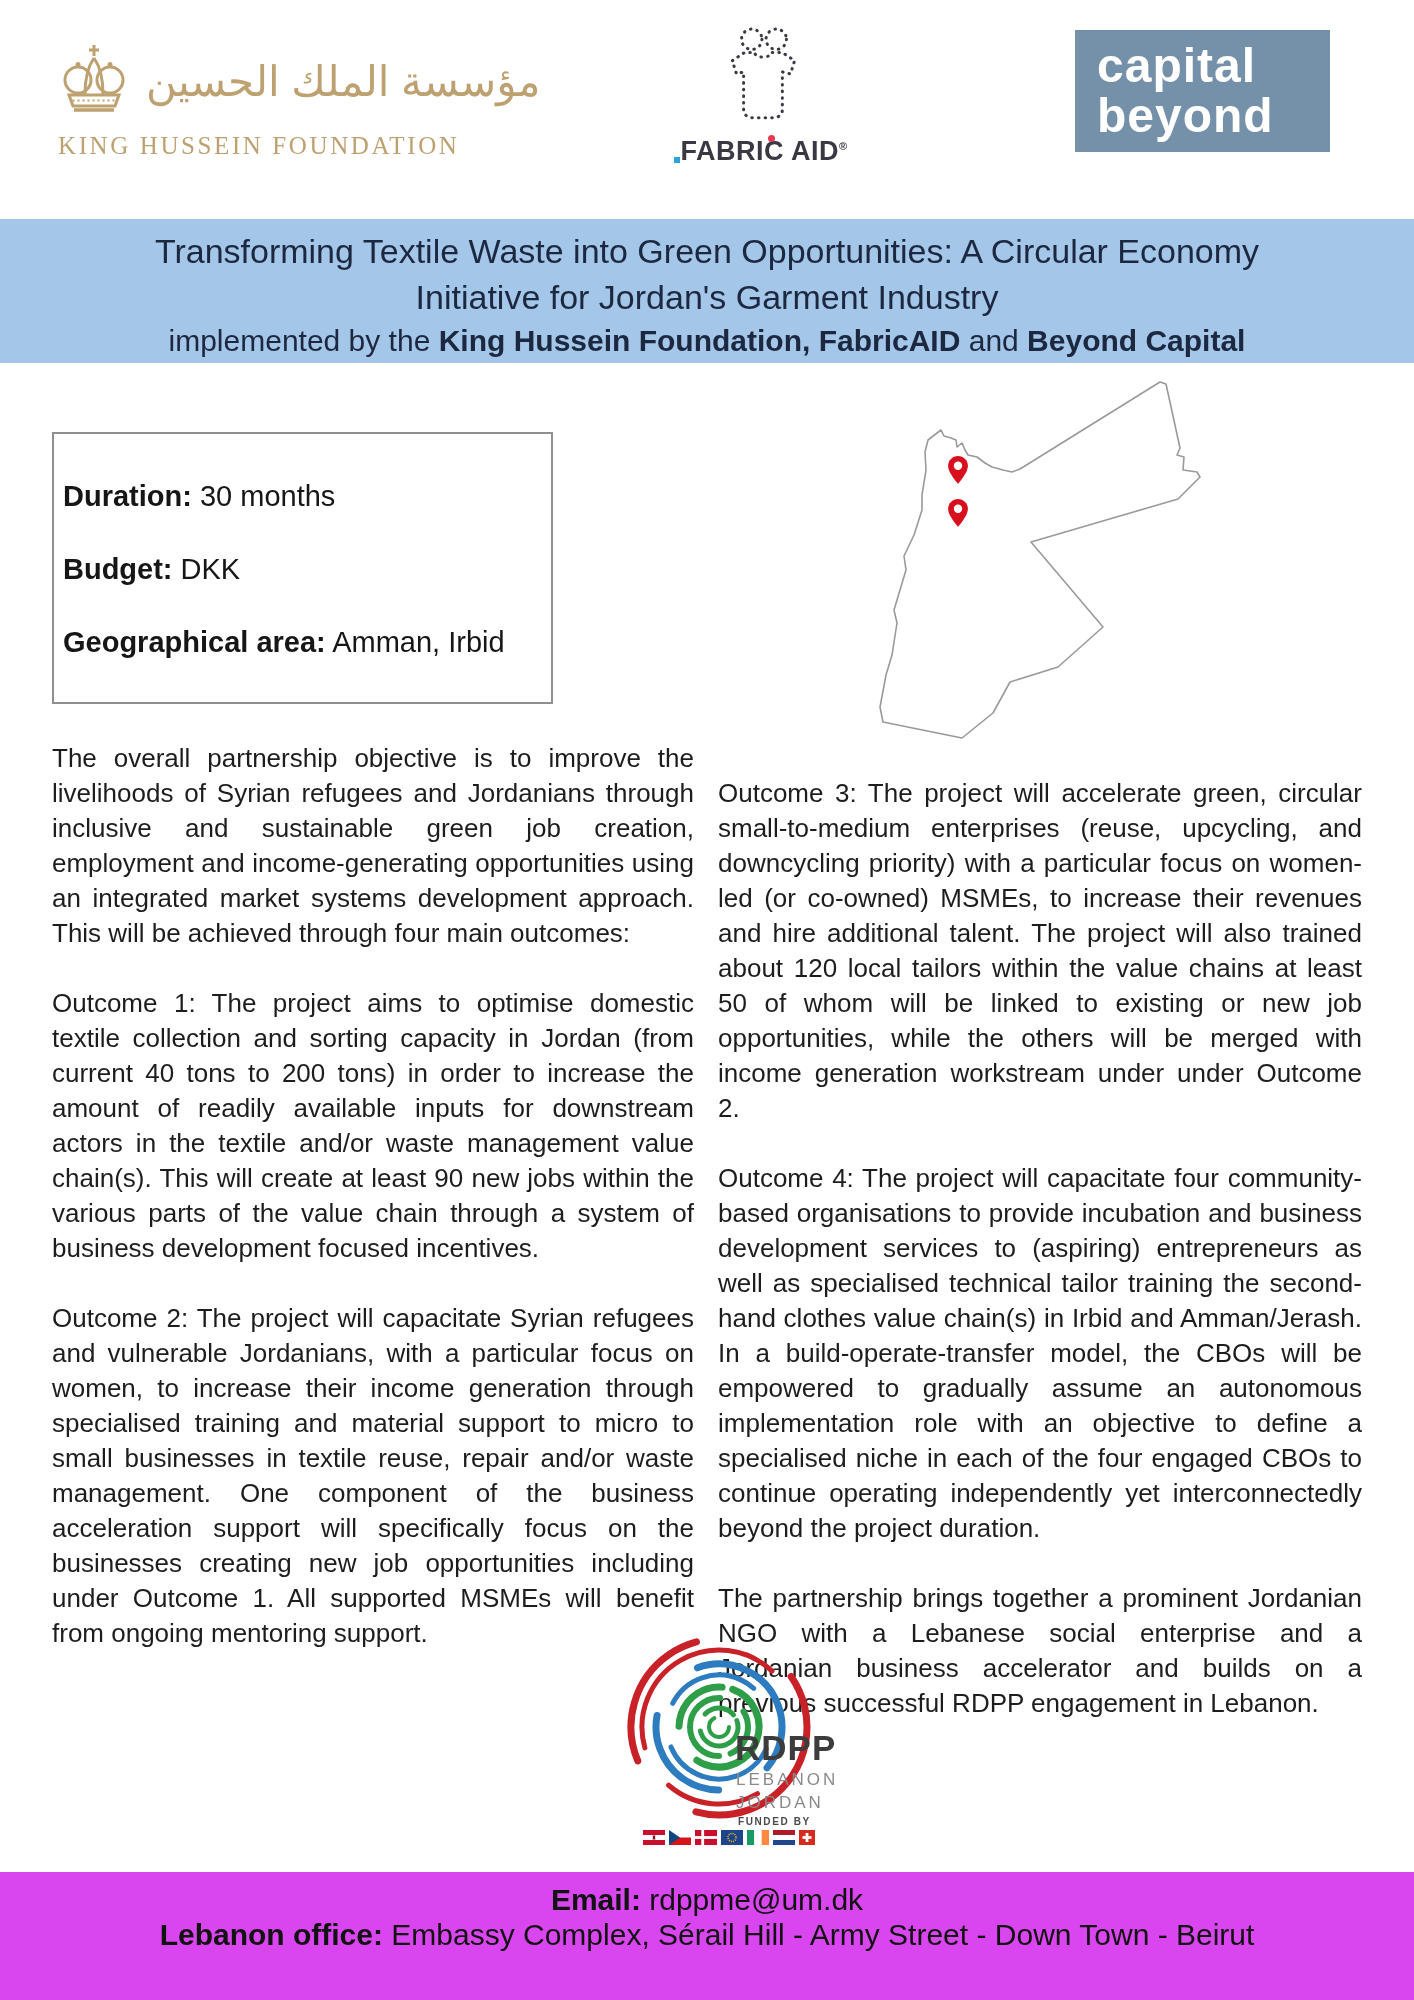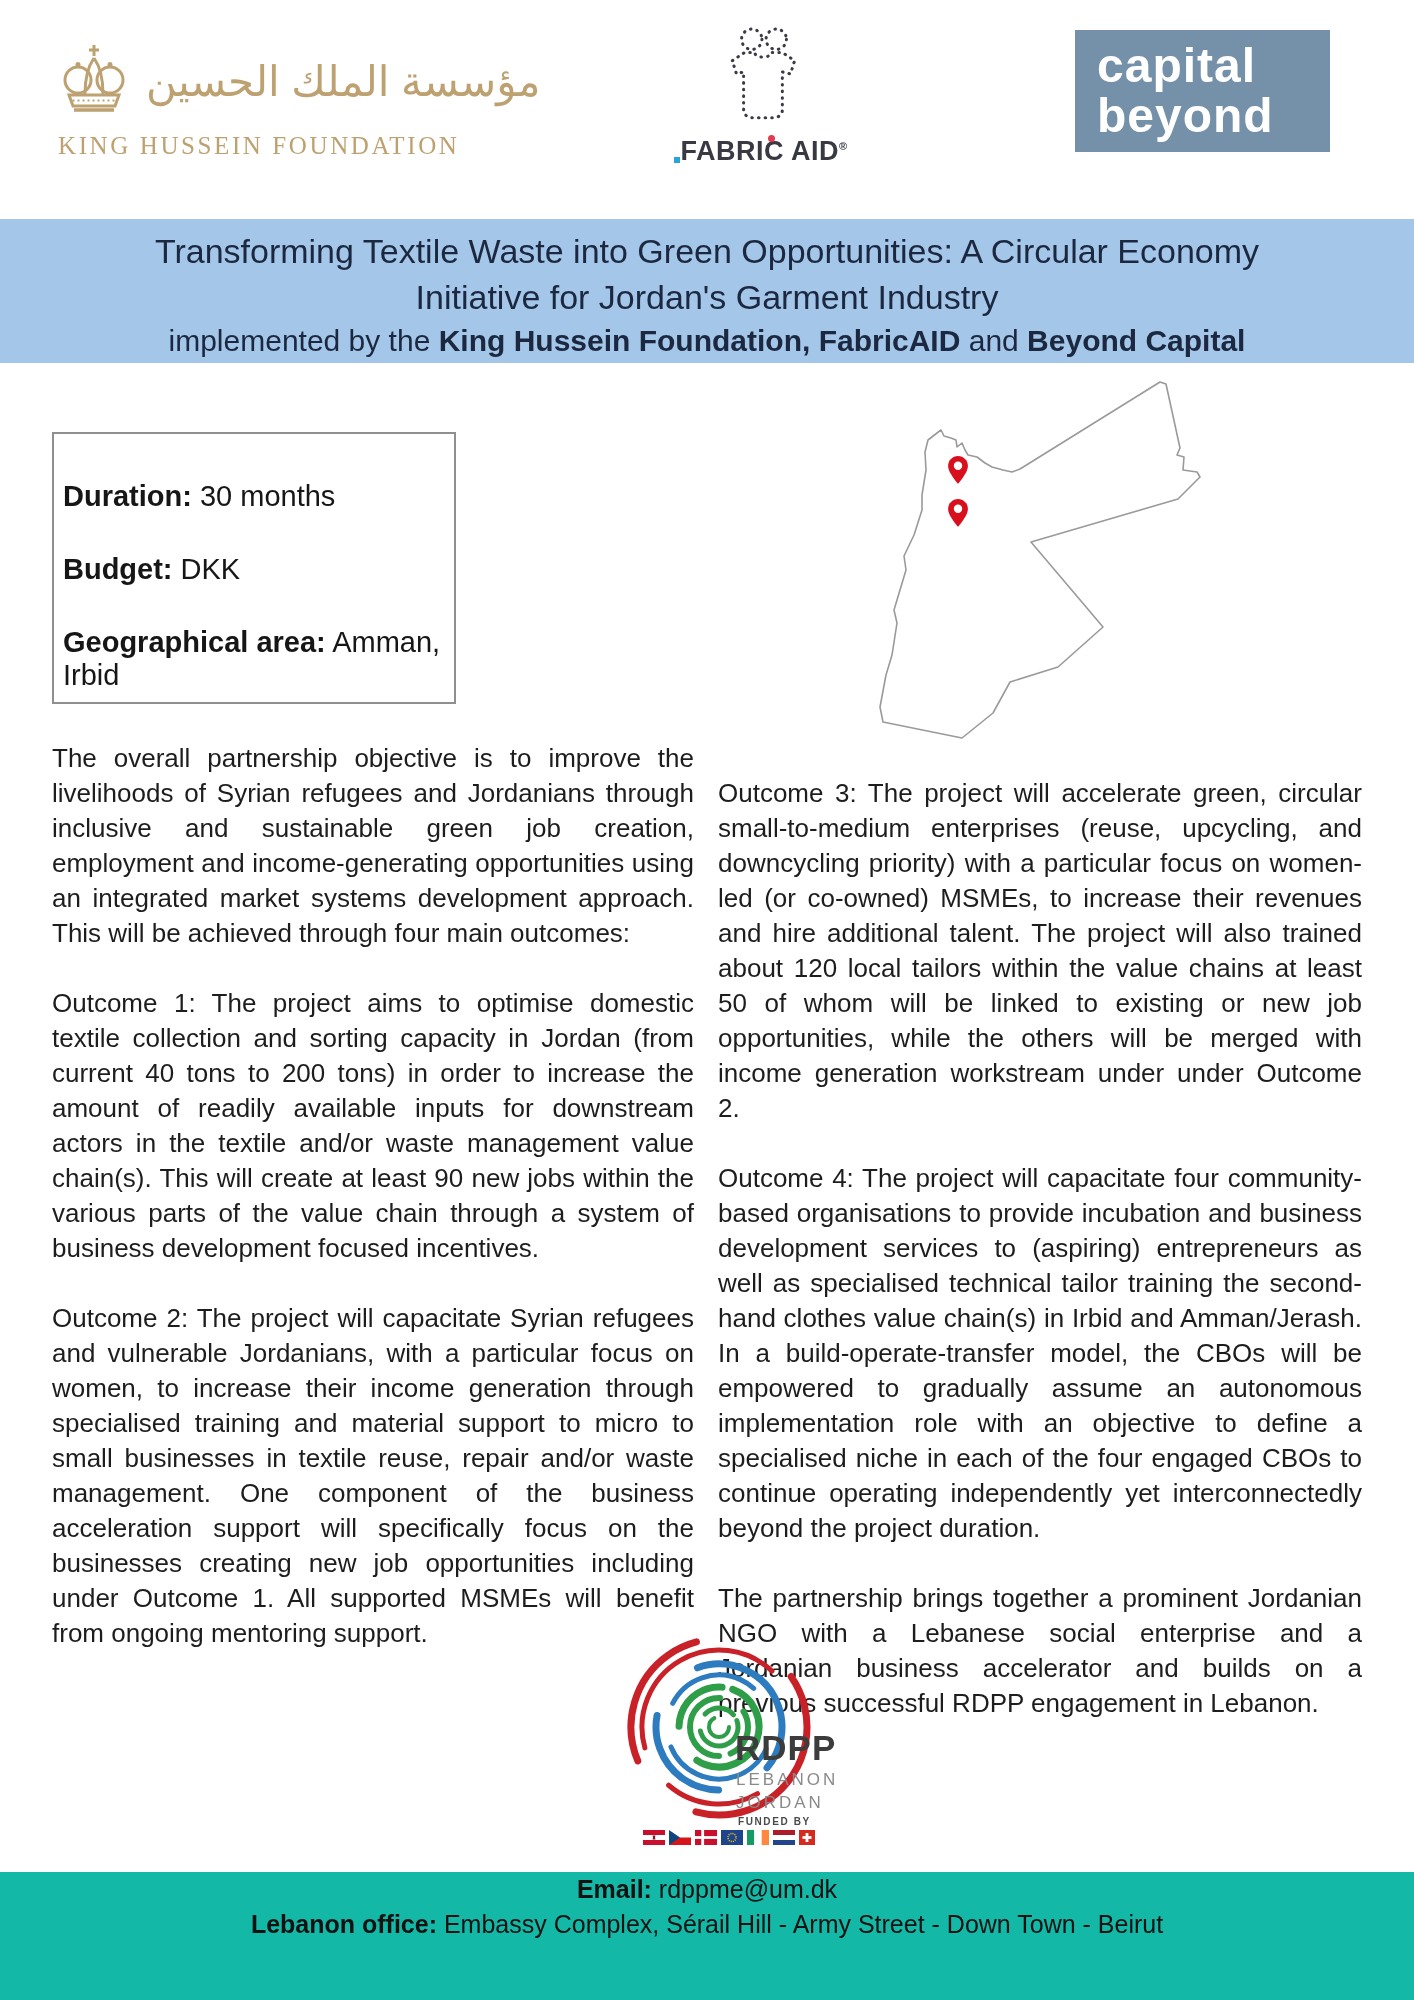--- a/index.html
+++ b/index.html
@@ -22,21 +22,21 @@
   .beyond { position:absolute; left:1075px; top:30px; width:255px; height:122px; background:#7590a9;
             color:#ffffff; font-weight:700; font-size:48px; line-height:50px; letter-spacing:1px;
             padding:11px 0 0 22px; box-sizing:border-box; }
   
   .banner { position:absolute; left:0; top:219px; width:1414px; height:144px; background:#a4c6e8;
             text-align:center; color:#1b2840; }
   .banner h1 { margin:9px 0 0; font-size:34px; line-height:46px; font-weight:400; }
   .banner .subtitle { margin:4px 0 0; font-size:30px; font-weight:400; }
   .banner .subtitle b { font-weight:700; }
   
-  .facts { position:absolute; left:52px; top:432px; width:404px; height:272px; border:2px solid #8f8f8f;
+  .facts { position:absolute; left:52px; top:432px; width:501px; height:272px; border:2px solid #8f8f8f;
            box-sizing:border-box; padding:46px 8px 0 9px; }
   .fact { font-size:29px; color:#161616; margin-bottom:40px; }
   .fact b { font-weight:700; }
   
   .map { position:absolute; left:840px; top:360px; width:460px; height:420px; }
   .map svg.outline { position:absolute; left:0; top:0; }
   .pin { position:absolute; width:22px; height:30px; }
   .pin1 { left:107px; top:95px; }
   .pin2 { left:107px; top:138px; }
   
@@ -51,22 +51,22 @@
   .swirl { position:absolute; left:22px; top:2px; }
   .rdpp-word { position:absolute; left:135px; top:100px; font-size:35px; font-weight:800;
                color:#3c3c3c; letter-spacing:1px; }
   .rdpp-sub { position:absolute; left:136px; font-size:17px; letter-spacing:3px; color:#8a8a8a; }
   .rdpp-sub1 { top:142px; } .rdpp-sub2 { top:165px; }
   .funded { position:absolute; left:138px; top:188px; font-size:10px; letter-spacing:1.6px;
             color:#4a4a4a; font-weight:700; }
   .flags { position:absolute; left:43px; top:202px; display:flex; gap:4px; align-items:center; }
   .flags svg { display:block; }
   
-  .footer { position:absolute; left:0; top:1872px; width:1414px; height:128px; background:#14b8a6;
-            text-align:center; font-size:25px; line-height:35px; color:#121212; 
+  .footer { position:absolute; left:0; top:1872px; width:1414px; height:128px; background:#d946ef;
+            text-align:center; font-size:30px; line-height:35px; color:#121212; padding-top:10px;
             box-sizing:border-box; }
   .footer b { font-weight:700; }
 </style>
 </head>
 <body>
 
 <div class="khf">
   <div class="khf-row">
     <span>
       <svg width="72" height="80" viewBox="0 0 72 80" fill="none" stroke="#bda171">

